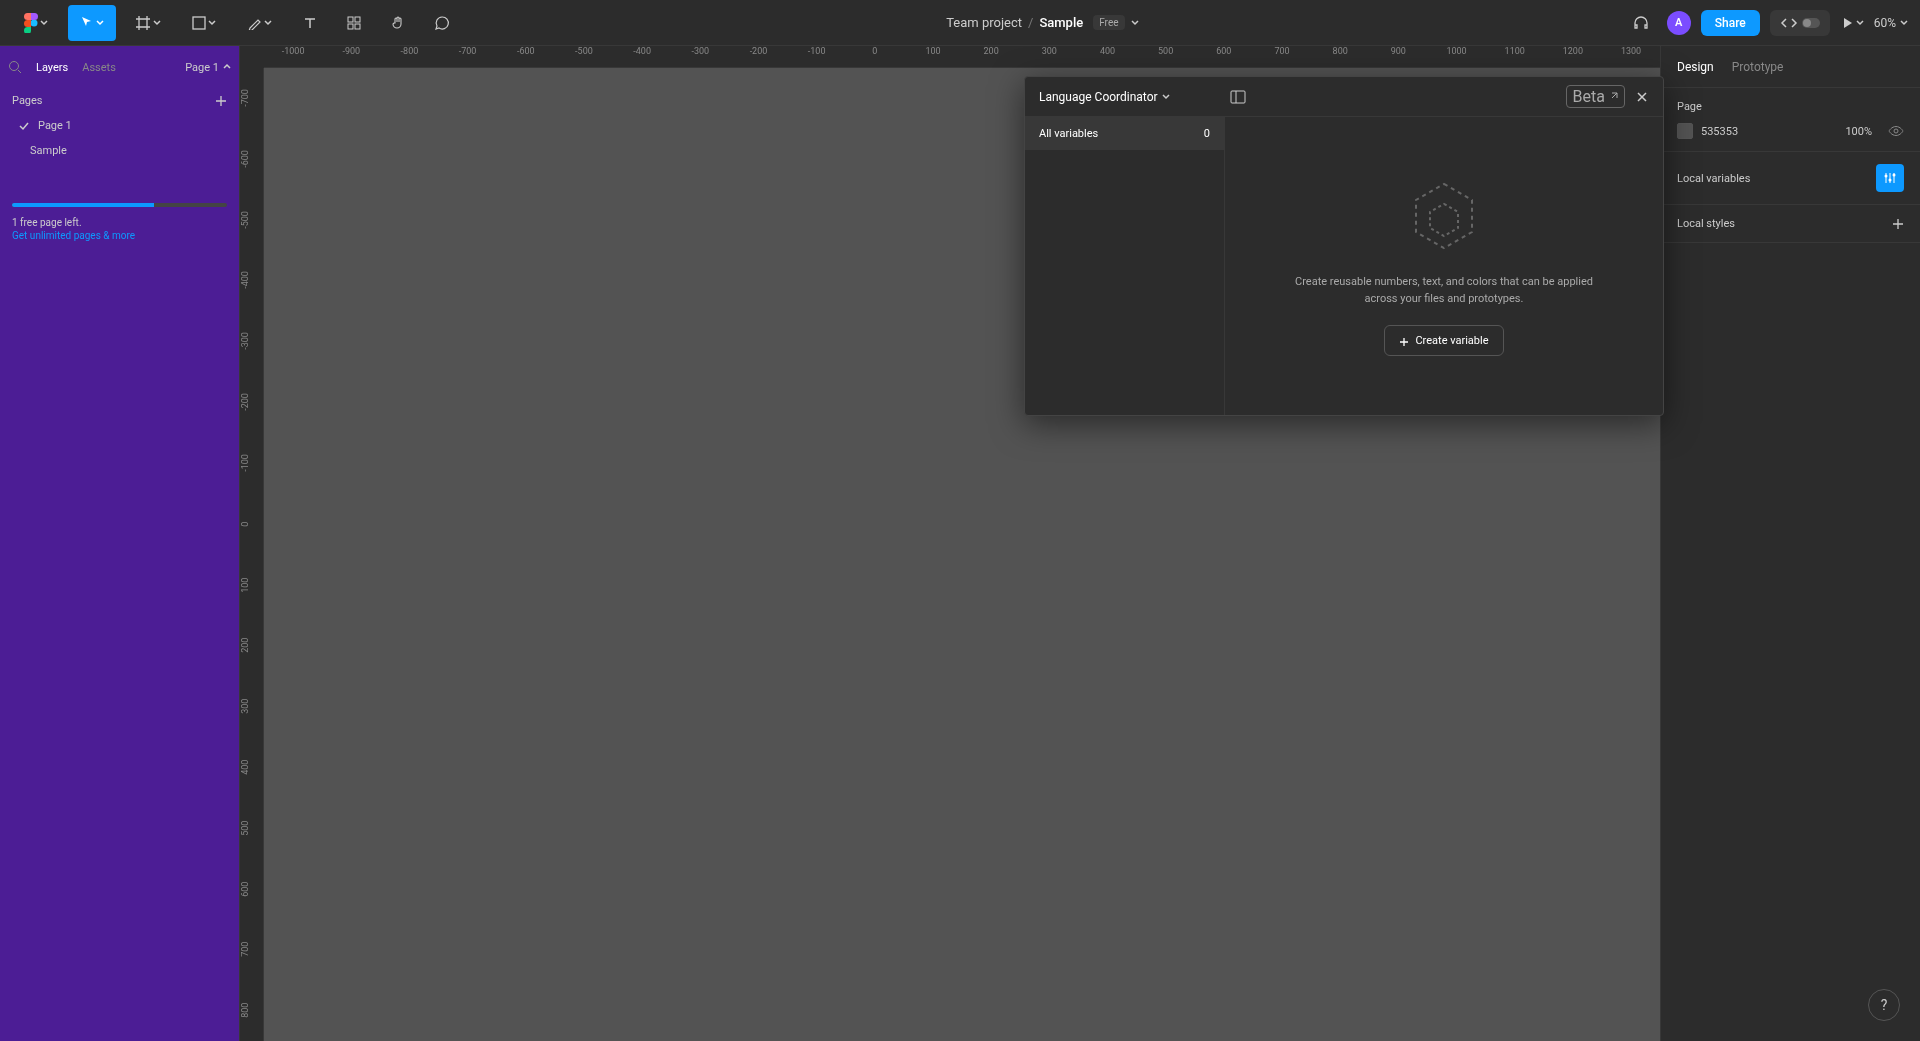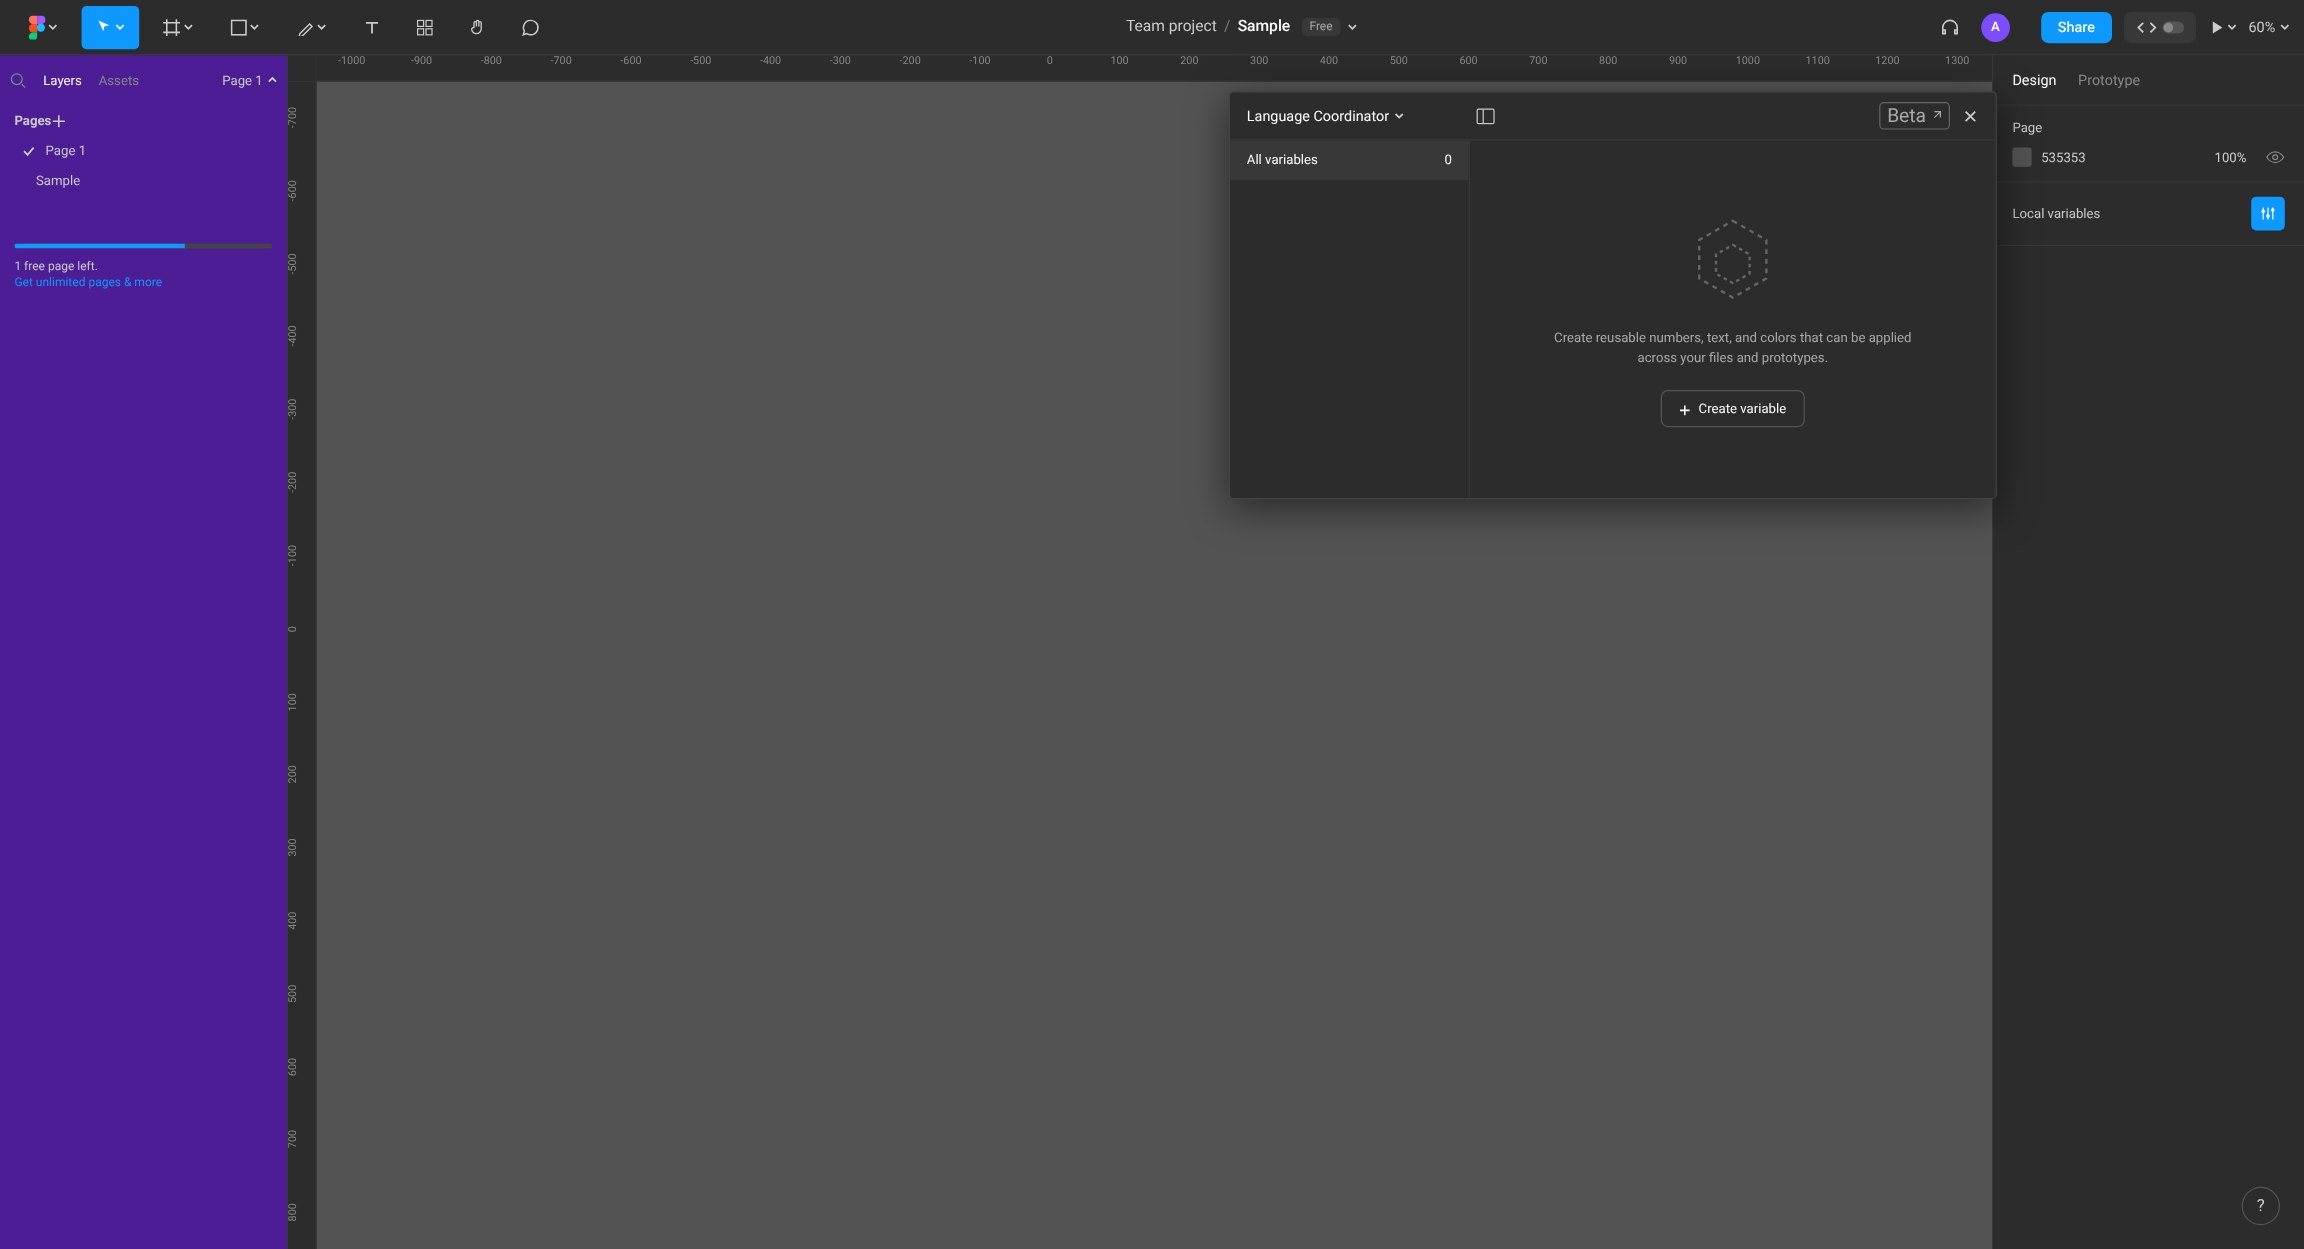--- a/index.html
+++ b/index.html
@@ -10,32 +10,32 @@
 .tool-btn.split{width:48px;gap:2px;}
 .chev{width:8px;height:8px;}
 .top-center{flex:1;display:flex;align-items:center;justify-content:center;gap:6px;font-size:13px;}
 .breadcrumb-link{color:#ccc;}
 .breadcrumb-sep{color:#777;}
 .doc-name{color:#fff;font-weight:500;}
 .free-badge{background:#383838;color:#aaa;font-size:10px;padding:2px 6px;border-radius:4px;margin-left:4px;}
 .top-right{display:flex;align-items:center;gap:10px;}
 .icon-btn{width:32px;height:32px;display:flex;align-items:center;justify-content:center;color:#ccc;cursor:pointer;}
 .avatar{width:24px;height:24px;border-radius:50%;background:#7b4dff;display:flex;align-items:center;justify-content:center;font-size:11px;font-weight:600;}
-.share-btn{background:#0d99ff;color:#fff;padding:6px 14px;border-radius:6px;font-size:12px;font-weight:500;cursor:pointer;margin-left:16px;}
+.share-btn{background:#0d99ff;color:#fff;padding:6px 14px;border-radius:6px;font-size:12px;font-weight:500;cursor:pointer;}
 .dev-btn{background:#383838;padding:6px 10px;border-radius:6px;display:flex;align-items:center;gap:4px;}
 .play-btn{display:flex;align-items:center;gap:2px;color:#ccc;}
 .zoom{font-size:12px;color:#ccc;display:flex;align-items:center;gap:4px;}
 
 .left-panel{position:absolute;top:46px;left:0;width:240px;bottom:0;background:#4c1d95;border-right:1px solid #383838;display:flex;flex-direction:column;}
 .lp-tabs{height:42px;display:flex;align-items:center;padding:0 8px;gap:14px;font-size:11px;}
 .lp-tab{color:#888;cursor:pointer;}
 .lp-tab.active{color:#fff;}
 .lp-tabs .search-ic{color:#888;}
 .lp-page-indicator{margin-left:auto;color:#ccc;font-size:11px;display:flex;align-items:center;gap:4px;}
-.lp-pages-header{display:flex;align-items:center;padding:6px 12px;font-size:11px;color:#ccc;font-weight:bold;}
+.lp-pages-header{display:flex;align-items:center;justify-content:space-between;padding:6px 12px;font-size:11px;color:#ccc;}
 .lp-page-item{display:flex;align-items:center;gap:8px;padding:6px 18px;font-size:11px;color:#ccc;}
 .lp-page-item .check{width:12px;height:12px;}
 .lp-layer-item{padding:6px 30px;font-size:11px;color:#ccc;}
 .quota-box{margin:12px;margin-top:40px;position:relative;}
 .quota-bar-bg{height:4px;background:#444;border-radius:2px;overflow:hidden;}
 .quota-bar-fg{height:100%;width:66%;background:#0d99ff;}
 .quota-text{font-size:10px;color:#ccc;margin-top:10px;}
 .quota-link{color:#0d99ff;font-size:10px;margin-top:2px;cursor:pointer;}
 
 .canvas-wrap{position:absolute;top:46px;left:240px;right:260px;bottom:0;background:#535353;}
@@ -306,20 +306,28 @@
     <span class="title">Local variables</span>
     <div class="rp-lv-btn">
       <svg width="14" height="14" viewBox="0 0 14 14">
           <path d="M3 2v10M7 2v10M11 2v10" stroke="#fff"></path>
           <circle cx="3" cy="5" r="1.5" fill="#fff"></circle>
           <circle cx="7" cy="9" r="1.5" fill="#fff"></circle>
           <circle cx="11" cy="4" r="1.5" fill="#fff"></circle>
         </svg>
     </div>
   </div>
+  <div class="rp-section">
+    <span class="title">Local styles</span>
+    <div>
+      <svg width="12" height="12" viewBox="0 0 12 12">
+          <path d="M6 1v10M1 6h10" stroke="#ccc" stroke-width="1.3"></path>
+        </svg>
+    </div>
+  </div>
 </div>
 
 <div class="modal">
   <div class="modal-header">
     <span class="modal-title">
       <span>Language Coordinator</span>
       <svg class="chev" viewBox="0 0 8 8" width="8" height="8">
           <path d="M1 2l3 3 3-3" stroke="#ccc" stroke-width="1.5" fill="none"></path>
         </svg>
     </span>

